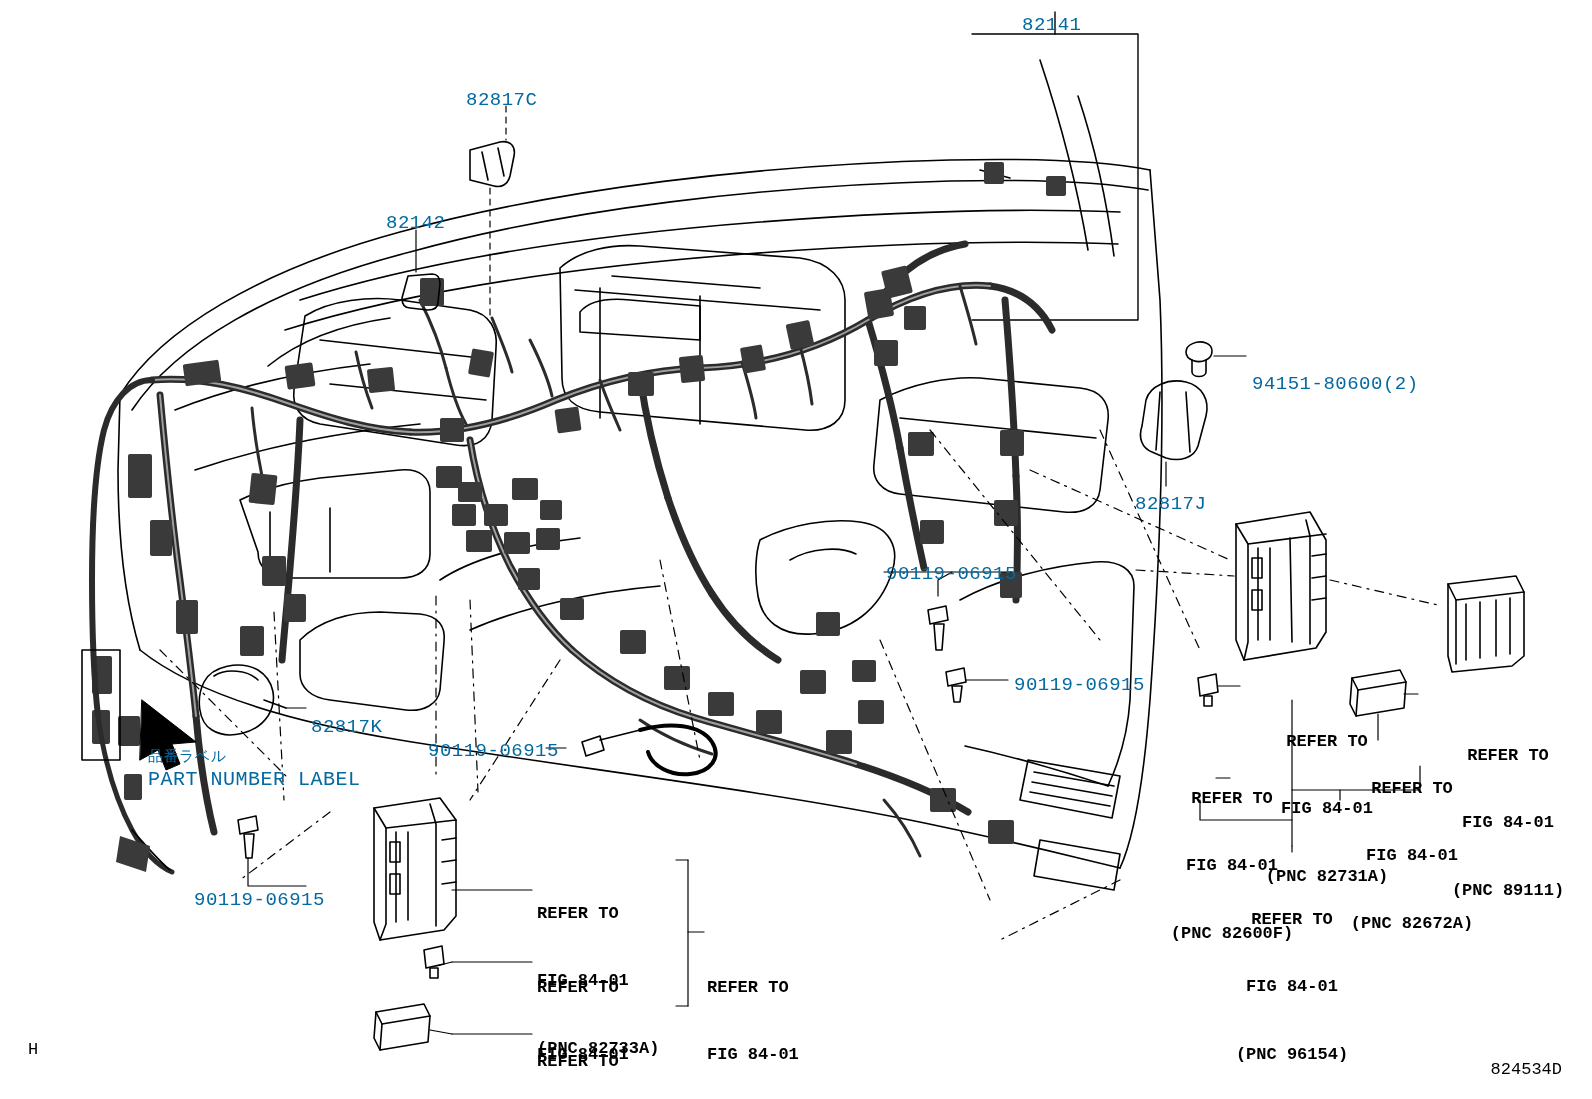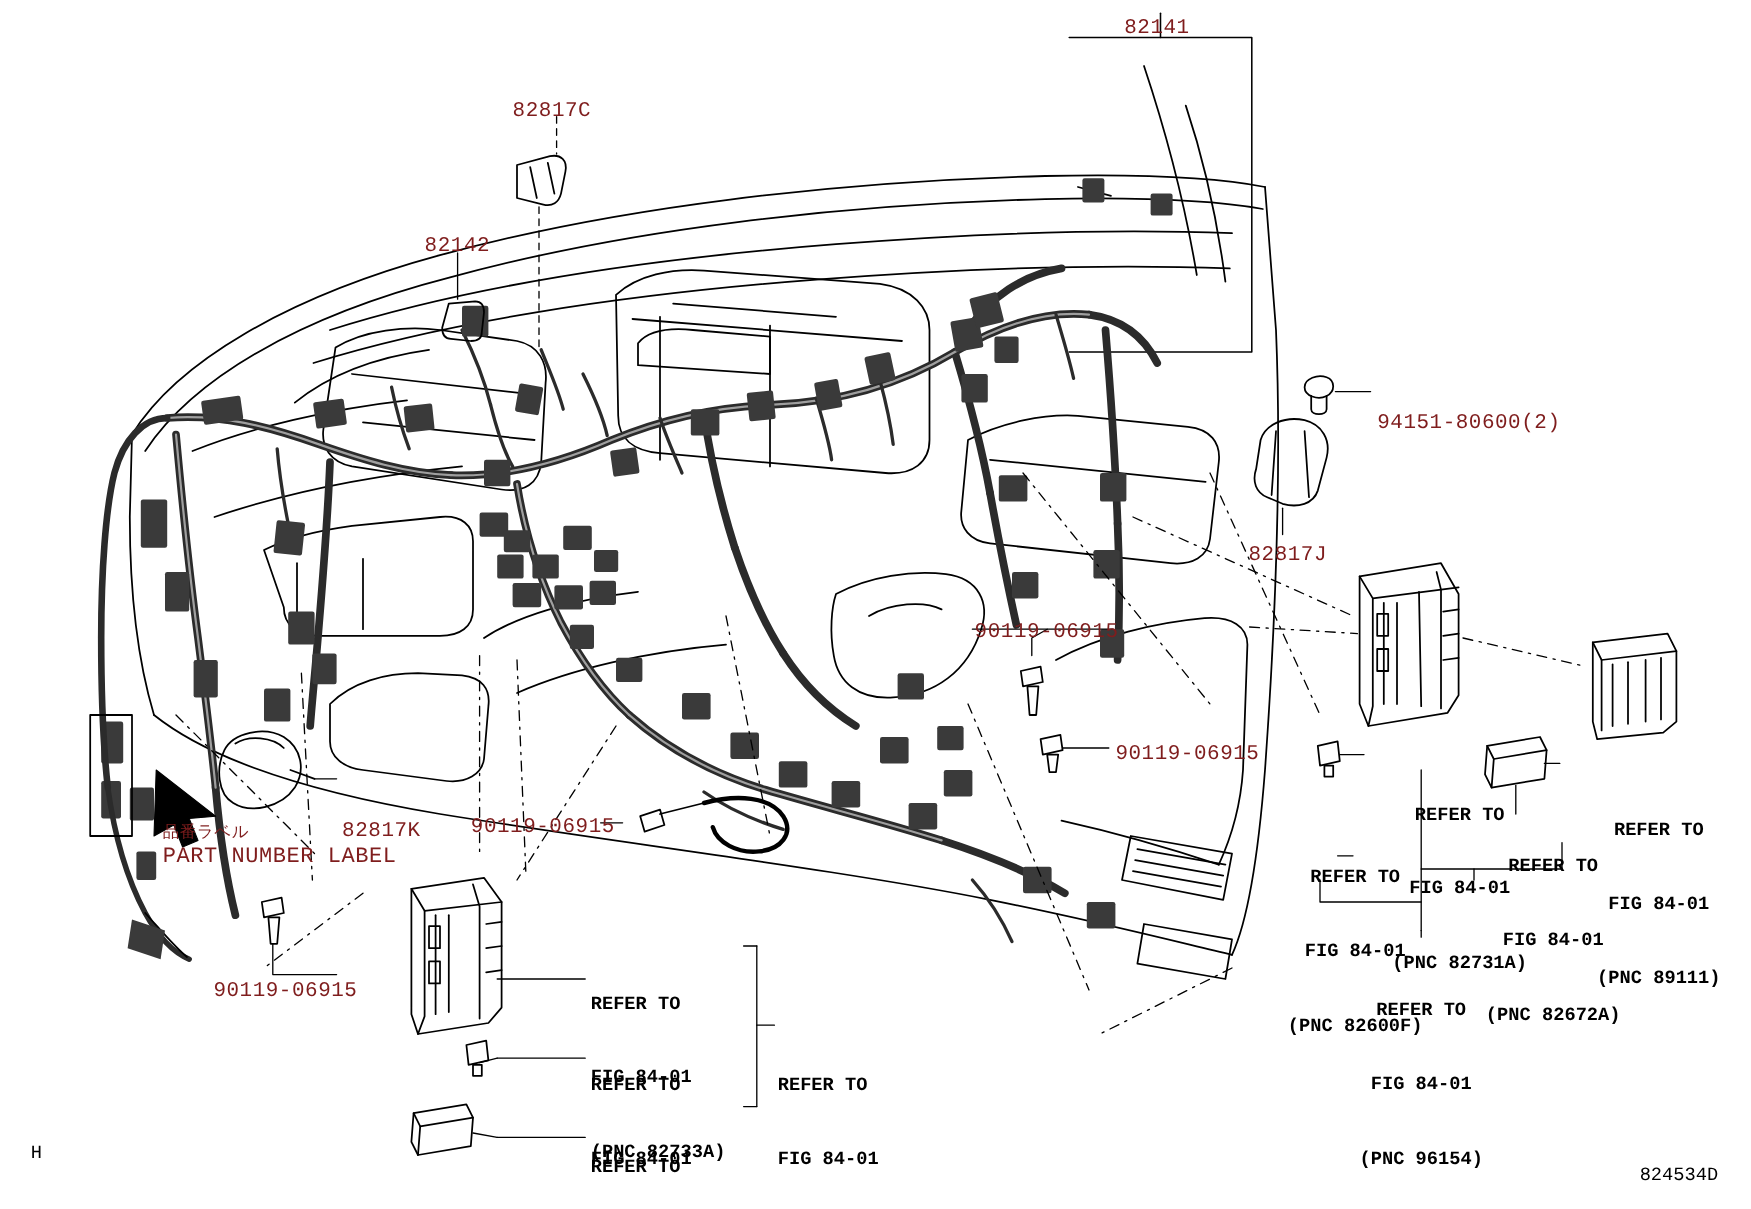--- a/index.html
+++ b/index.html
@@ -21,21 +21,21 @@
     left: 0;
     top: 0;
     width: 1592px;
     height: 1099px;
   }
   .lbl {
     position: absolute;
     font-family: "Liberation Mono", "DejaVu Sans Mono", monospace;
     font-size: 19px;
     letter-spacing: 0.5px;
-    color: #7f1d1d;
+    color: #0369a1;
     white-space: pre;
     line-height: 1.18;
   }
   .lbl.small {
     font-size: 20px;
   }
   .lbl.jp {
     font-family: "DejaVu Sans", sans-serif;
     font-size: 15px;
   }
@@ -379,21 +379,21 @@
   </svg>
 
 
   <div class="lbl" style="left:1022px; top:14px;">82141</div>
   <div class="lbl" style="left:466px;  top:89px;">82817C</div>
   <div class="lbl" style="left:386px;  top:212px;">82142</div>
   <div class="lbl" style="left:1252px; top:349px;margin-top:24px;">94151-80600(2)</div>
   <div class="lbl" style="left:1135px; top:493px;text-align:center;">82817J</div>
   <div class="lbl" style="left:886px;  top:563px;">90119-06915</div>
   <div class="lbl" style="left:1014px; top:674px;">90119-06915</div>
-  <div class="lbl" style="left:311px;  top:744px;">82817K</div>
+  <div class="lbl" style="left:311px;  top:716px;">82817K</div>
   <div class="lbl" style="left:428px;  top:740px;">90119-06915</div>
   <div class="lbl" style="left:194px;  top:889px;">90119-06915</div>
 
   <div class="lbl jp" style="left:148px; top:748px;">品番ラベル</div>
   <div class="lbl small" style="left:148px; top:768px;">PART NUMBER LABEL</div>
 
   <div class="refbox" style="left:1247px; top:686px; width:160px;">
     <div>REFER TO</div>
     <div>FIG 84-01</div>
     <div>(PNC 82731A)</div>

